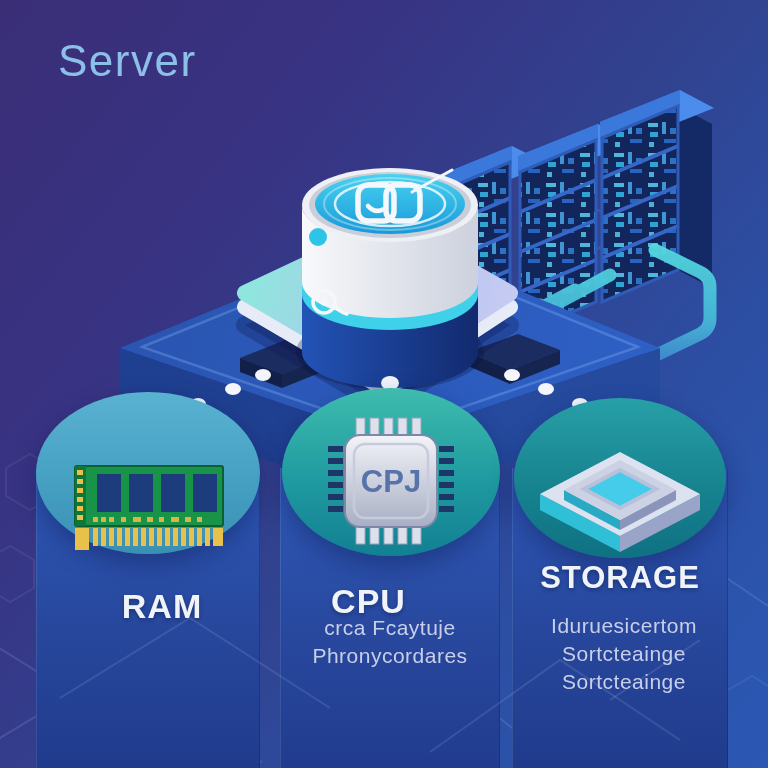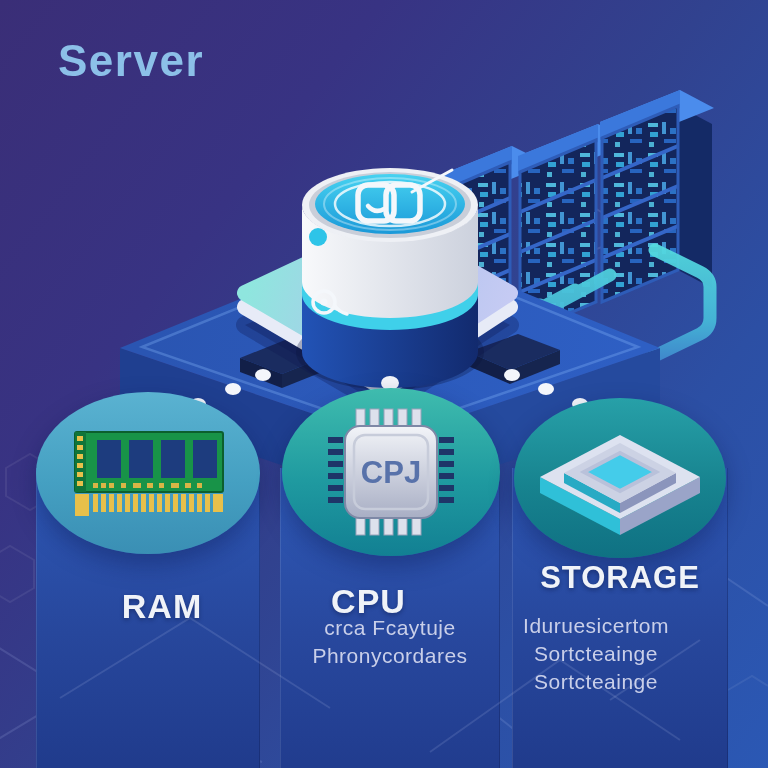--- a/index.html
+++ b/index.html
@@ -2,46 +2,46 @@
 <html><head>
 <meta charset="utf-8">
 <style>
   html,body{margin:0;padding:0;}
   body{width:768px;height:768px;overflow:hidden;font-family:"Liberation Sans",sans-serif;}
   .stage{position:relative;width:768px;height:768px;overflow:hidden;
     background:linear-gradient(128deg,#3a2e77 0%,#383383 28%,#31428f 52%,#2c4fa4 74%,#2b58b4 100%);}
   .stage *{box-sizing:border-box;}
   svg{display:block;}
   .layer{position:absolute;left:0;top:0;pointer-events:none;}
-  .title{position:absolute;left:58px;top:36px;font-size:44px;font-weight:700;
+  .title{position:absolute;left:58px;top:36px;font-size:44px;font-weight:400;
     letter-spacing:1.5px;color:#8cc0e8;}
   .pillar{position:absolute;top:468px;bottom:0;
     background:linear-gradient(180deg,#2e58b6 0%,#27479c 55%,#203b8c 100%);
     border-left:1px solid rgba(255,255,255,0.10);border-right:1px solid rgba(8,16,60,0.25);}
   .pillar.ram{left:36px;width:224px;}
   .pillar.cpu{left:280px;width:220px;background:linear-gradient(180deg,#2f5ab8 0%,#28489e 55%,#213c8e 100%);}
   .pillar.storage{left:512px;width:216px;}
-  .circle{position:absolute;border-radius:50%;display:flex;align-items:center;justify-content:center;
+  .circle{position:absolute;border-radius:50%;display:flex;align-items:flex-end;justify-content:center;
     box-shadow:0 10px 24px rgba(8,18,70,0.35);}
   .circle.ram{left:36px;top:392px;width:224px;height:162px;
     background:linear-gradient(180deg,#5ab2d1 0%,#45a0c2 55%,#3a8fb4 100%);}
   .circle.cpu{left:282px;top:388px;width:218px;height:168px;
     background:linear-gradient(180deg,#3fbcae 0%,#1f9aa0 55%,#128093 100%);}
   .circle.storage{left:514px;top:398px;width:212px;height:160px;
     background:linear-gradient(180deg,#27a0a8 0%,#17838f 55%,#0f7183 100%);}
   .label{position:absolute;text-align:center;color:#f0f3f8;font-weight:bold;
     font-size:34px;letter-spacing:1px;text-shadow:0 2px 4px rgba(10,20,60,0.4);}
   .label.ram{left:36px;width:252px;top:558px;margin-top:29px;}
   .label.cpu{left:280px;width:177px;top:582px;}
   .label.storage{left:512px;width:216px;top:560px;font-size:31px;}
   .desc{position:absolute;text-align:center;color:#c9cfe9;font-size:21px;line-height:28px;
     letter-spacing:0.5px;}
   .desc.ram{left:36px;width:224px;top:618px;font-size:26px;}
   .desc.cpu{left:280px;width:220px;top:614px;}
-  .desc.storage{left:492px;width:196px;top:612px;padding-left:12px;}
+  .desc.storage{left:520px;width:196px;top:612px;padding-left:12px;}
 </style>
 </head>
 <body>
 
 <div class="stage">
 
   <svg class="layer" width="768" height="768">
     <g stroke="rgba(200,214,255,0.14)" stroke-width="2" fill="none">
       <path d="M560,262 L706,210"></path>
       <path d="M588,204 L694,268"></path>

